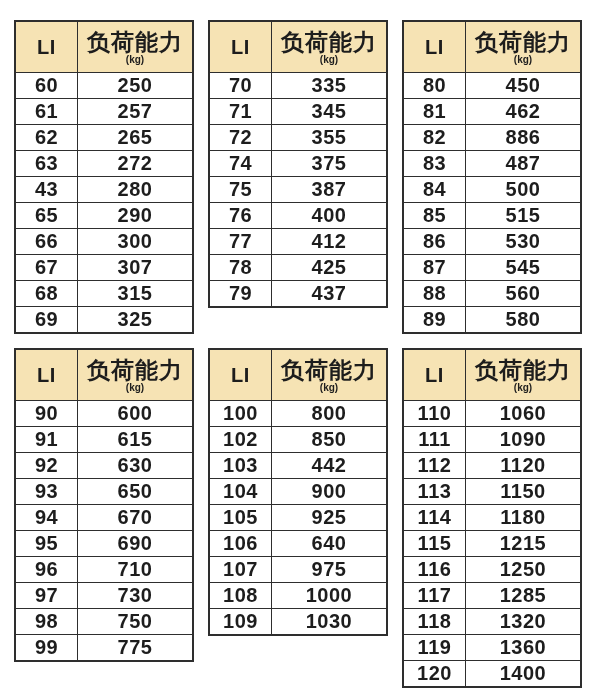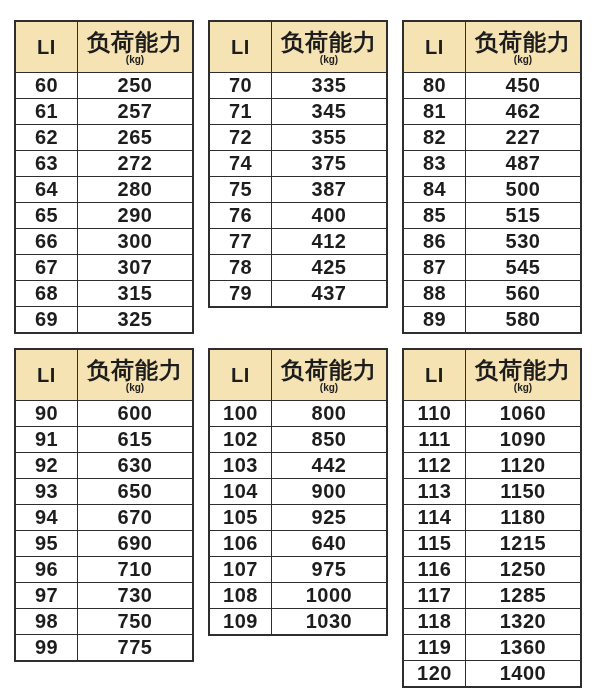--- a/index.html
+++ b/index.html
@@ -96,21 +96,21 @@
           </tr>
           <tr>
             <td class="col-li">62</td>
             <td class="col-kg">265</td>
           </tr>
           <tr>
             <td class="col-li">63</td>
             <td class="col-kg">272</td>
           </tr>
           <tr>
-            <td class="col-li">64</td>
+            <td class="col-li">43</td>
             <td class="col-kg">280</td>
           </tr>
           <tr>
             <td class="col-li">65</td>
             <td class="col-kg">290</td>
           </tr>
           <tr>
             <td class="col-li">66</td>
             <td class="col-kg">300</td>
           </tr>
@@ -197,21 +197,21 @@
           <tr>
             <td class="col-li">80</td>
             <td class="col-kg">450</td>
           </tr>
           <tr>
             <td class="col-li">81</td>
             <td class="col-kg">462</td>
           </tr>
           <tr>
             <td class="col-li">82</td>
-            <td class="col-kg">227</td>
+            <td class="col-kg">886</td>
           </tr>
           <tr>
             <td class="col-li">83</td>
             <td class="col-kg">487</td>
           </tr>
           <tr>
             <td class="col-li">84</td>
             <td class="col-kg">500</td>
           </tr>
           <tr>

